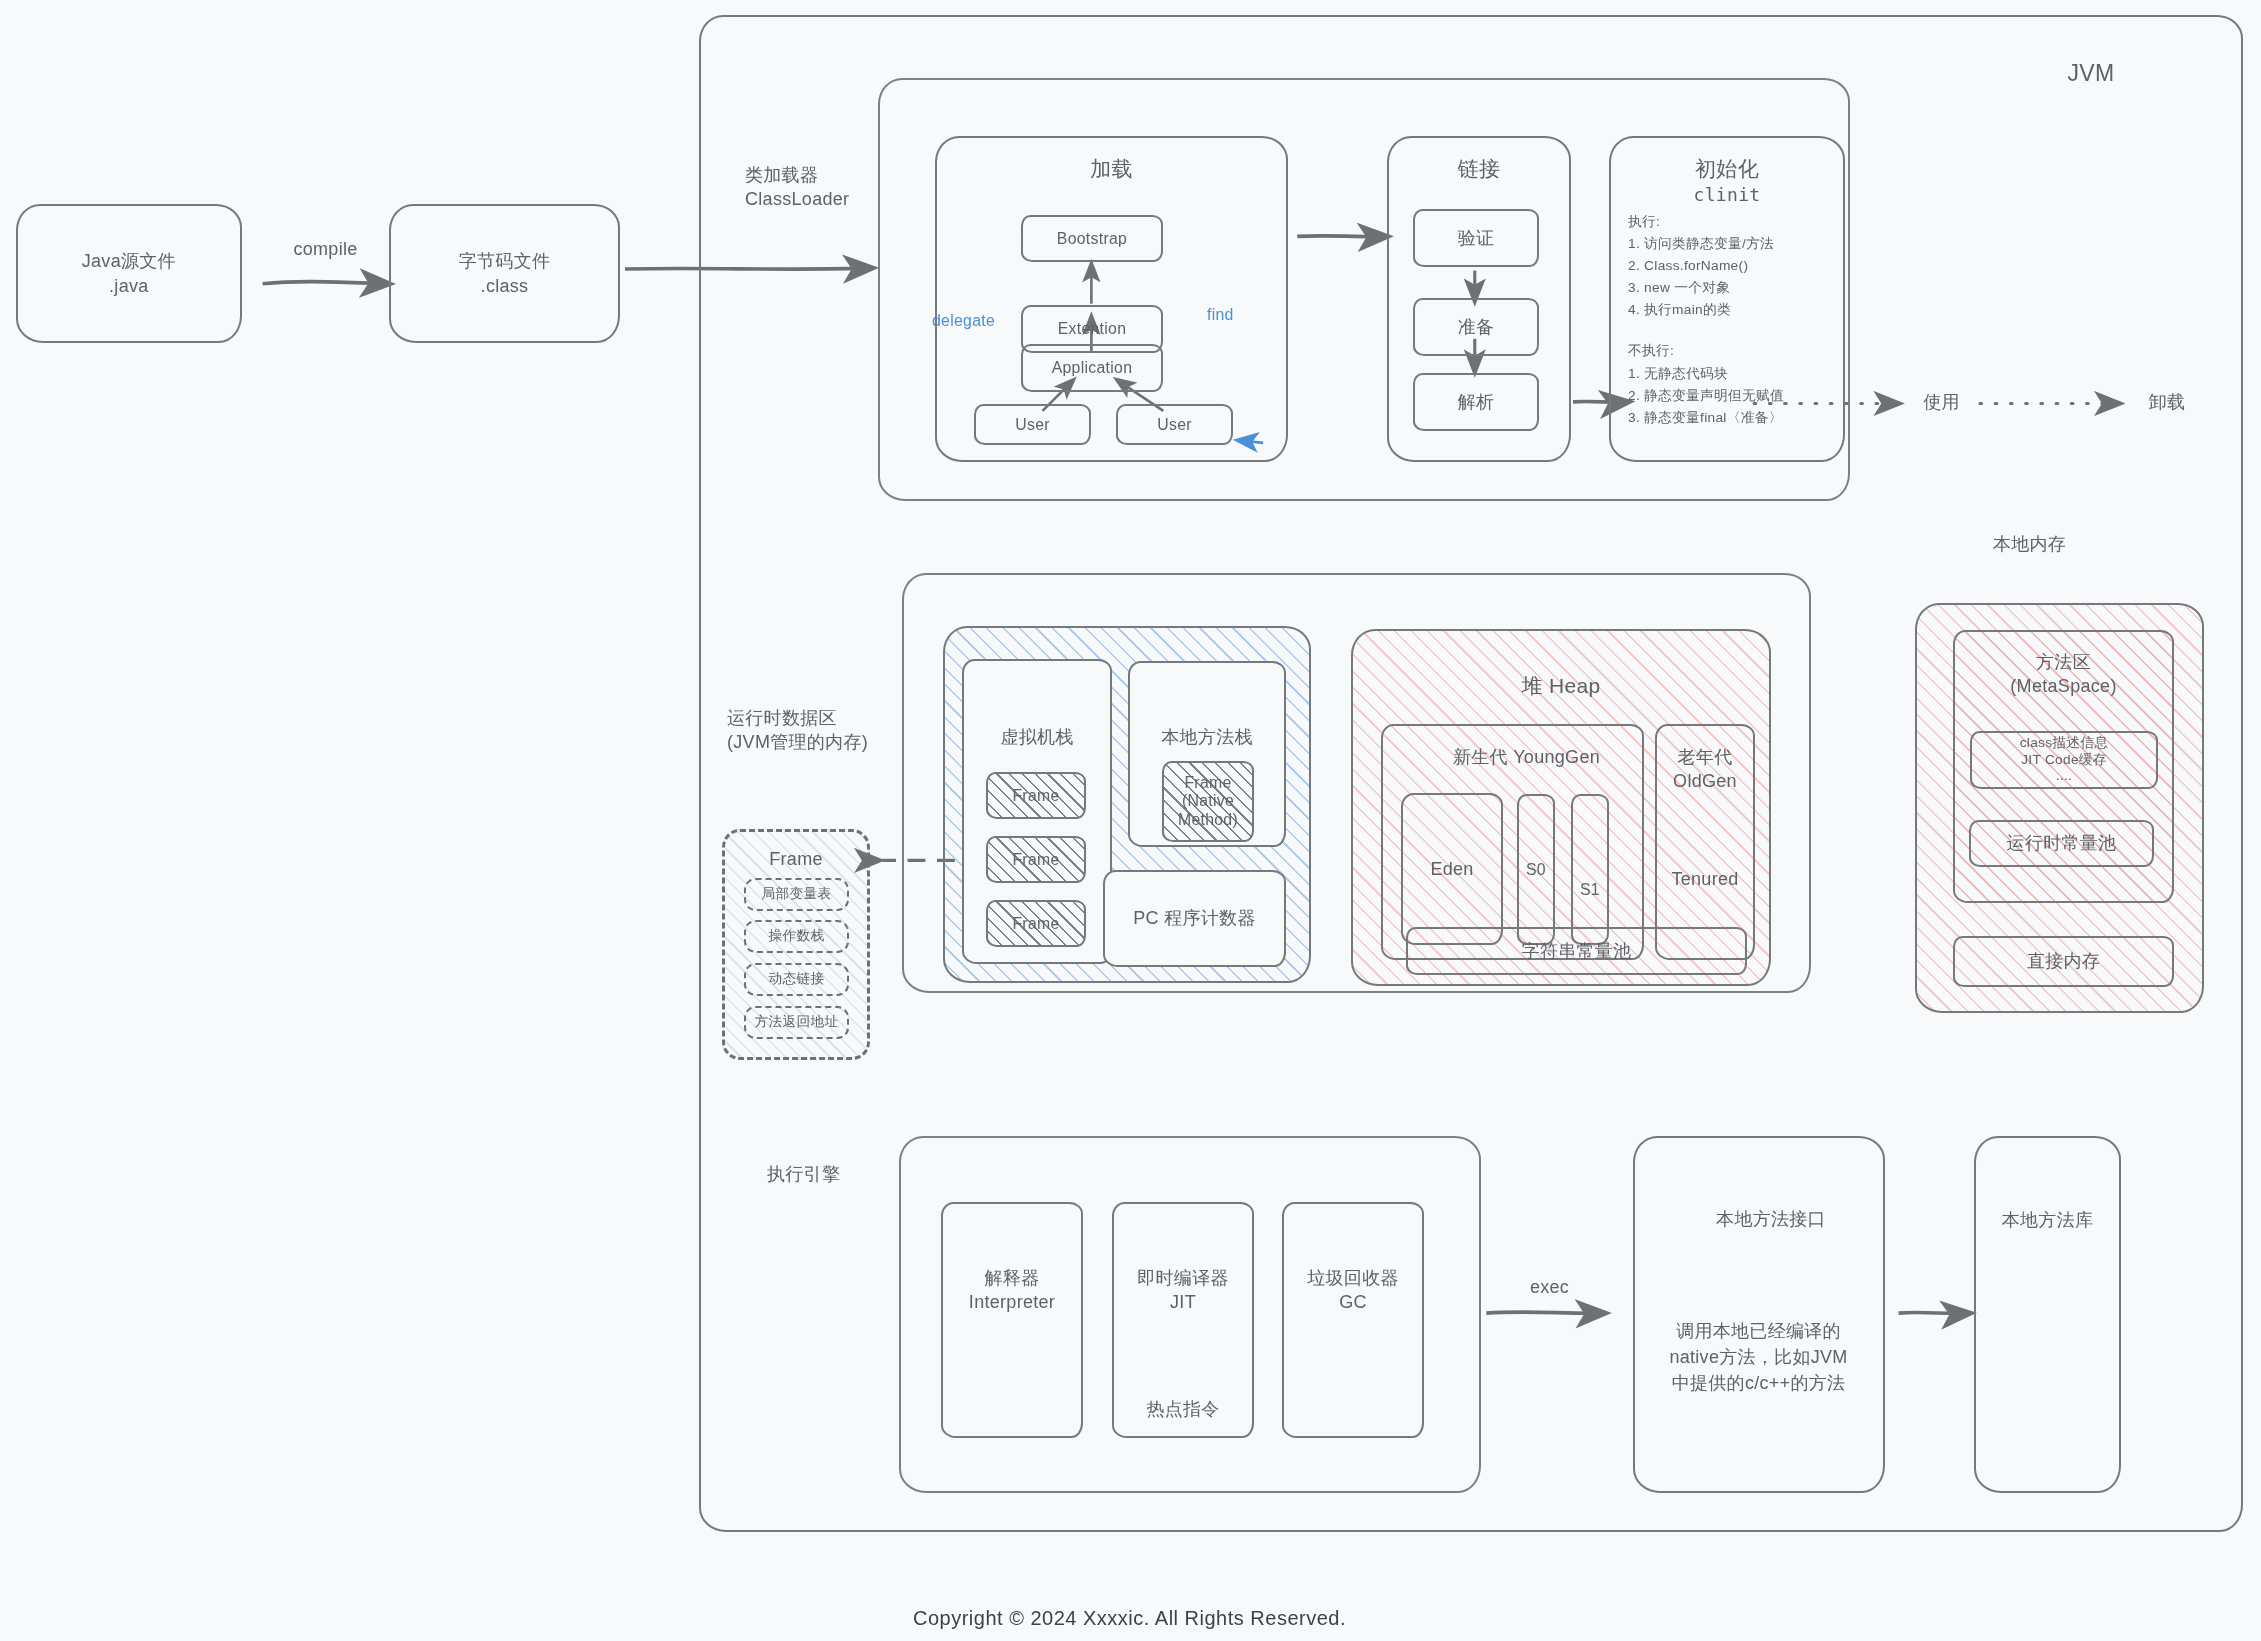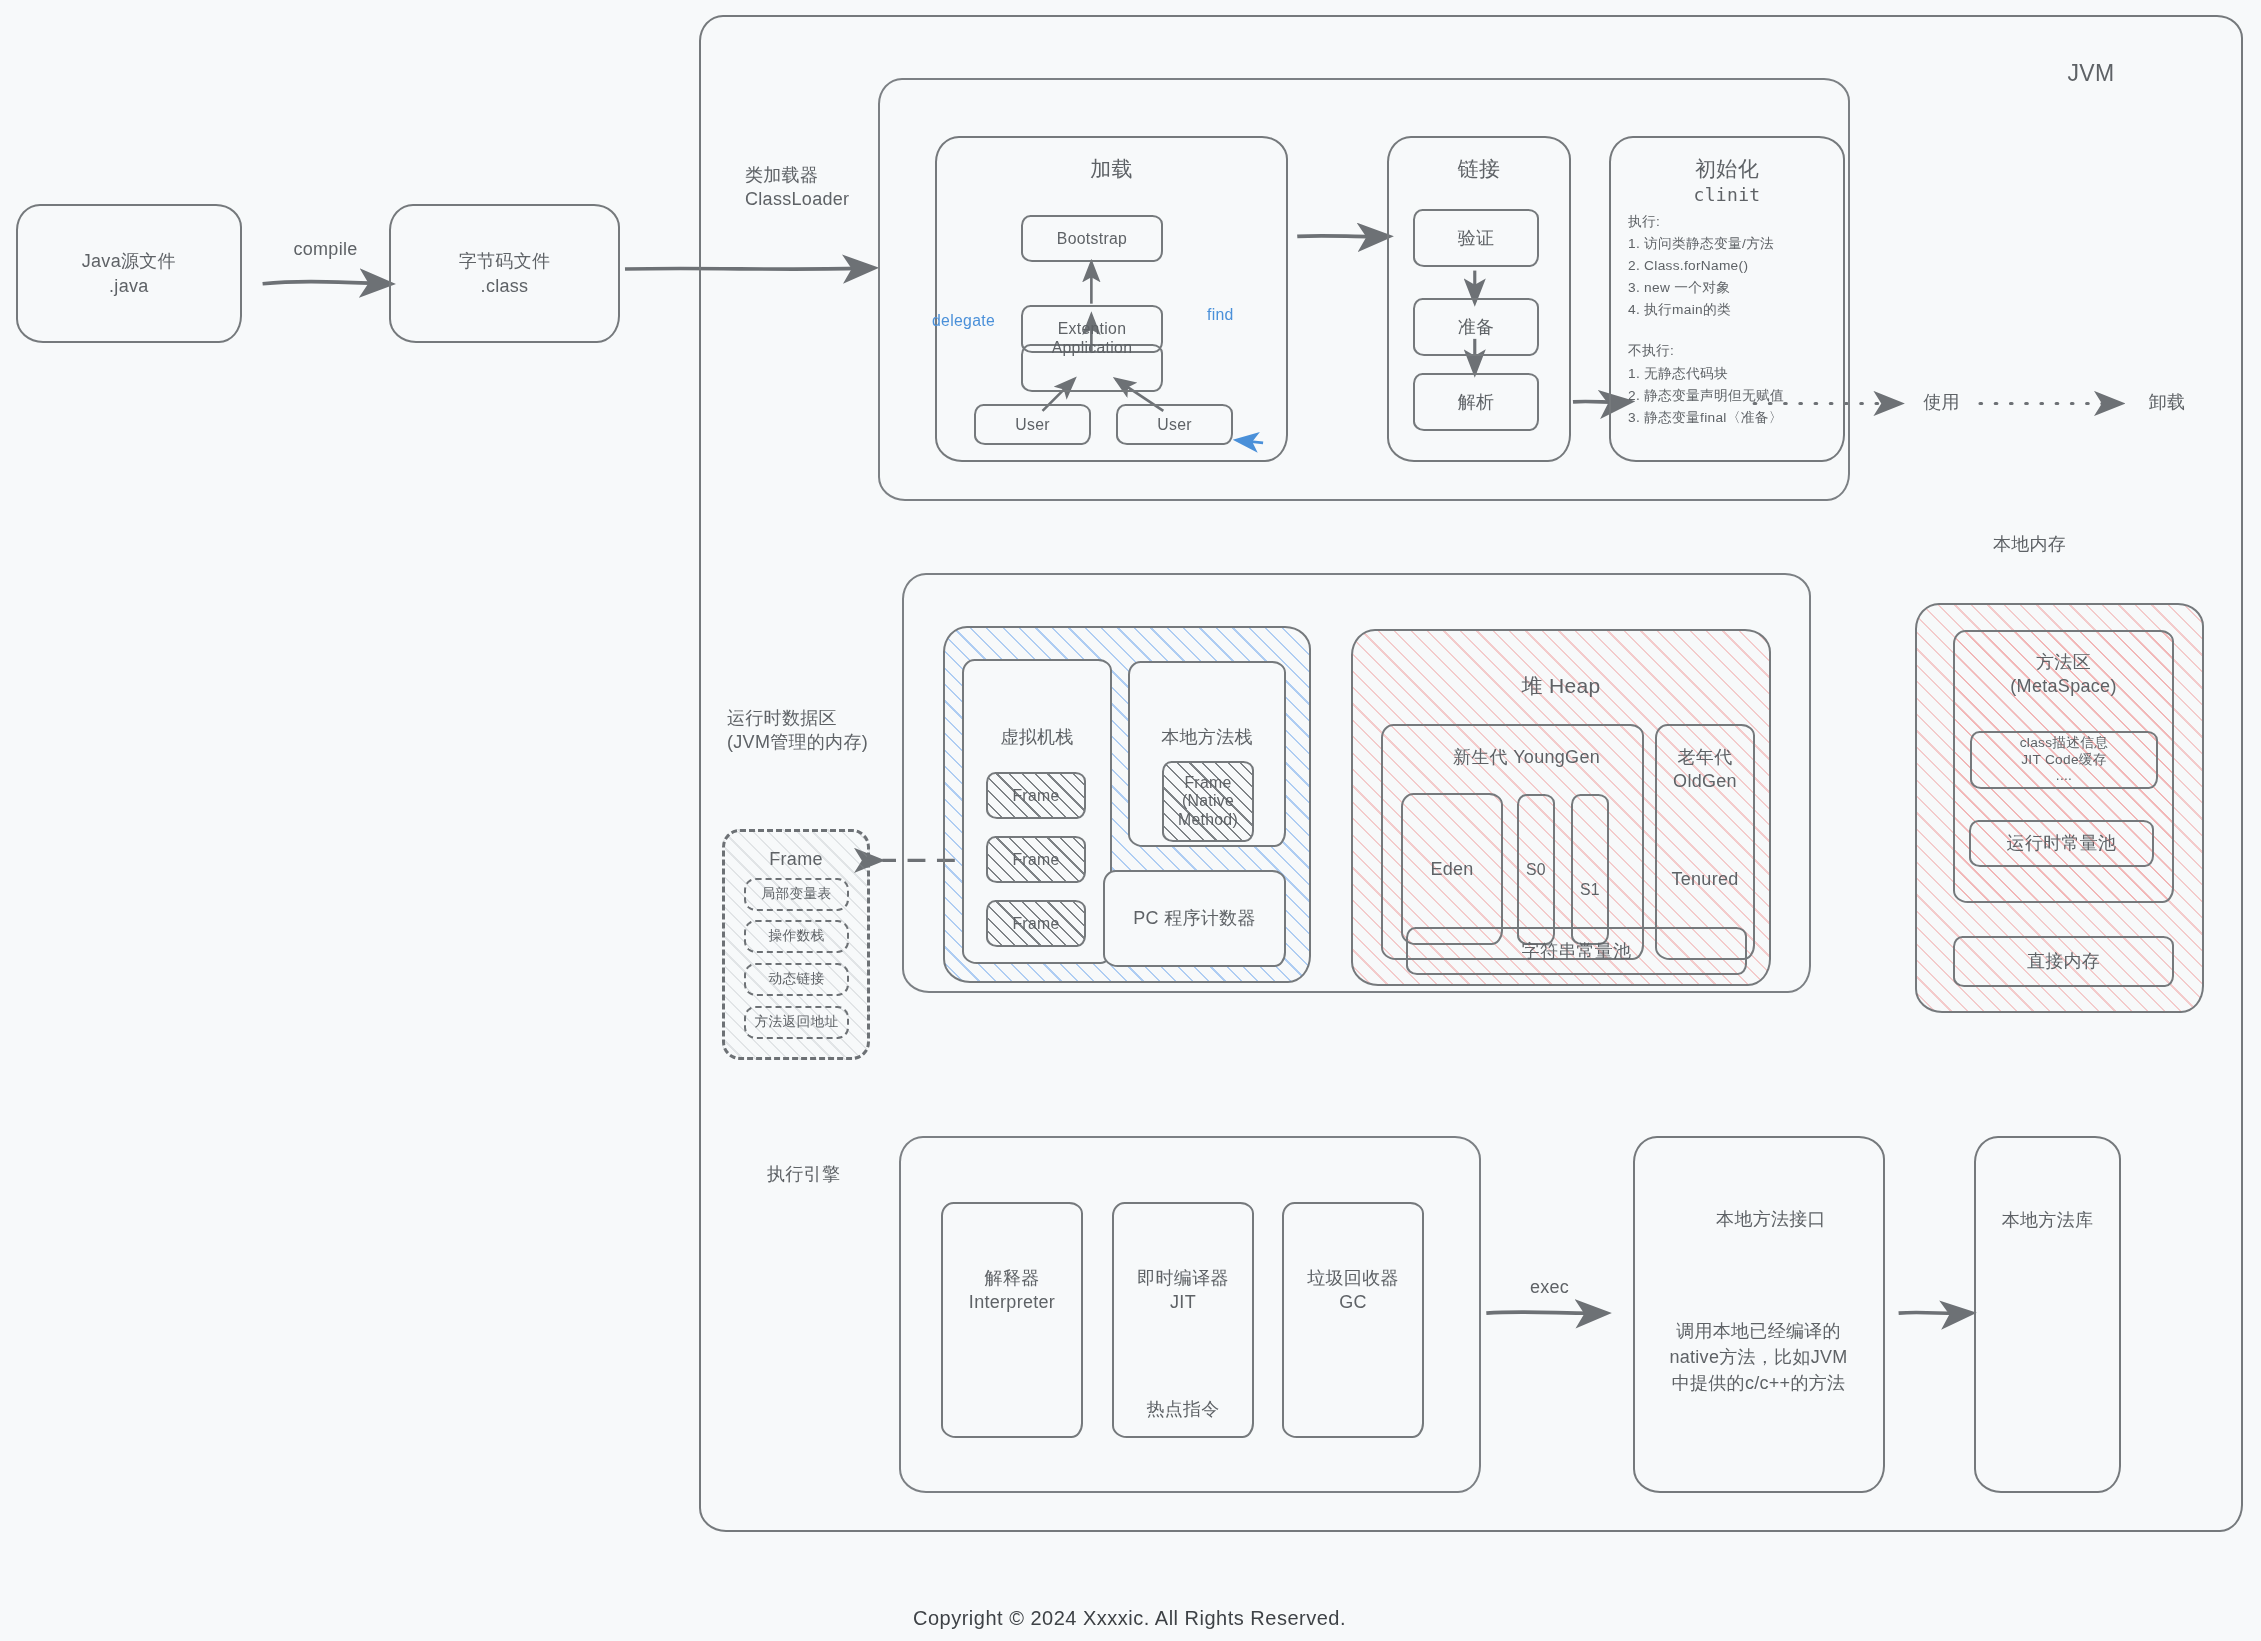--- a/index.html
+++ b/index.html
@@ -145,21 +145,21 @@
   <div class="box thin" style="left:935px;top:136px;width:353px;height:326px;"></div>
   <div class="lbl t-lg ctr" style="left:935px;top:155px;width:353px;">加载</div>
 
   <div class="box xs" style="left:1021px;top:215px;width:142px;height:47px;"></div>
   <div class="lbl t-sm ctr cx" style="left:1021px;top:215px;width:142px;height:47px;">Bootstrap</div>
 
   <div class="box xs" style="left:1021px;top:305px;width:142px;height:48px;"></div>
   <div class="lbl t-sm ctr cx" style="left:1021px;top:305px;width:142px;height:48px;">Extention</div>
 
   <div class="box xs" style="left:1021px;top:344px;width:142px;height:48px;"></div>
-  <div class="lbl t-sm ctr cx" style="left:1021px;top:324px;width:142px;height:48px;border-radius:7px;">Application</div>
+  <div class="lbl t-sm ctr cx" style="left:1021px;top:344px;width:142px;height:48px;border-radius:7px;">Application</div>
 
   <div class="box xs" style="left:974px;top:404px;width:117px;height:41px;"></div>
   <div class="lbl t-sm ctr cx" style="left:974px;top:404px;width:117px;height:41px;">User</div>
 
   <div class="box xs" style="left:1116px;top:404px;width:117px;height:41px;"></div>
   <div class="lbl t-sm ctr cx" style="left:1116px;top:404px;width:117px;height:41px;">User</div>
 
   <div class="lbl t-sm blue" style="left:932px;top:310px;width:116px;">delegate</div>
   <div class="lbl t-sm blue" style="left:1207px;top:304px;width:79px;">find</div>
 

